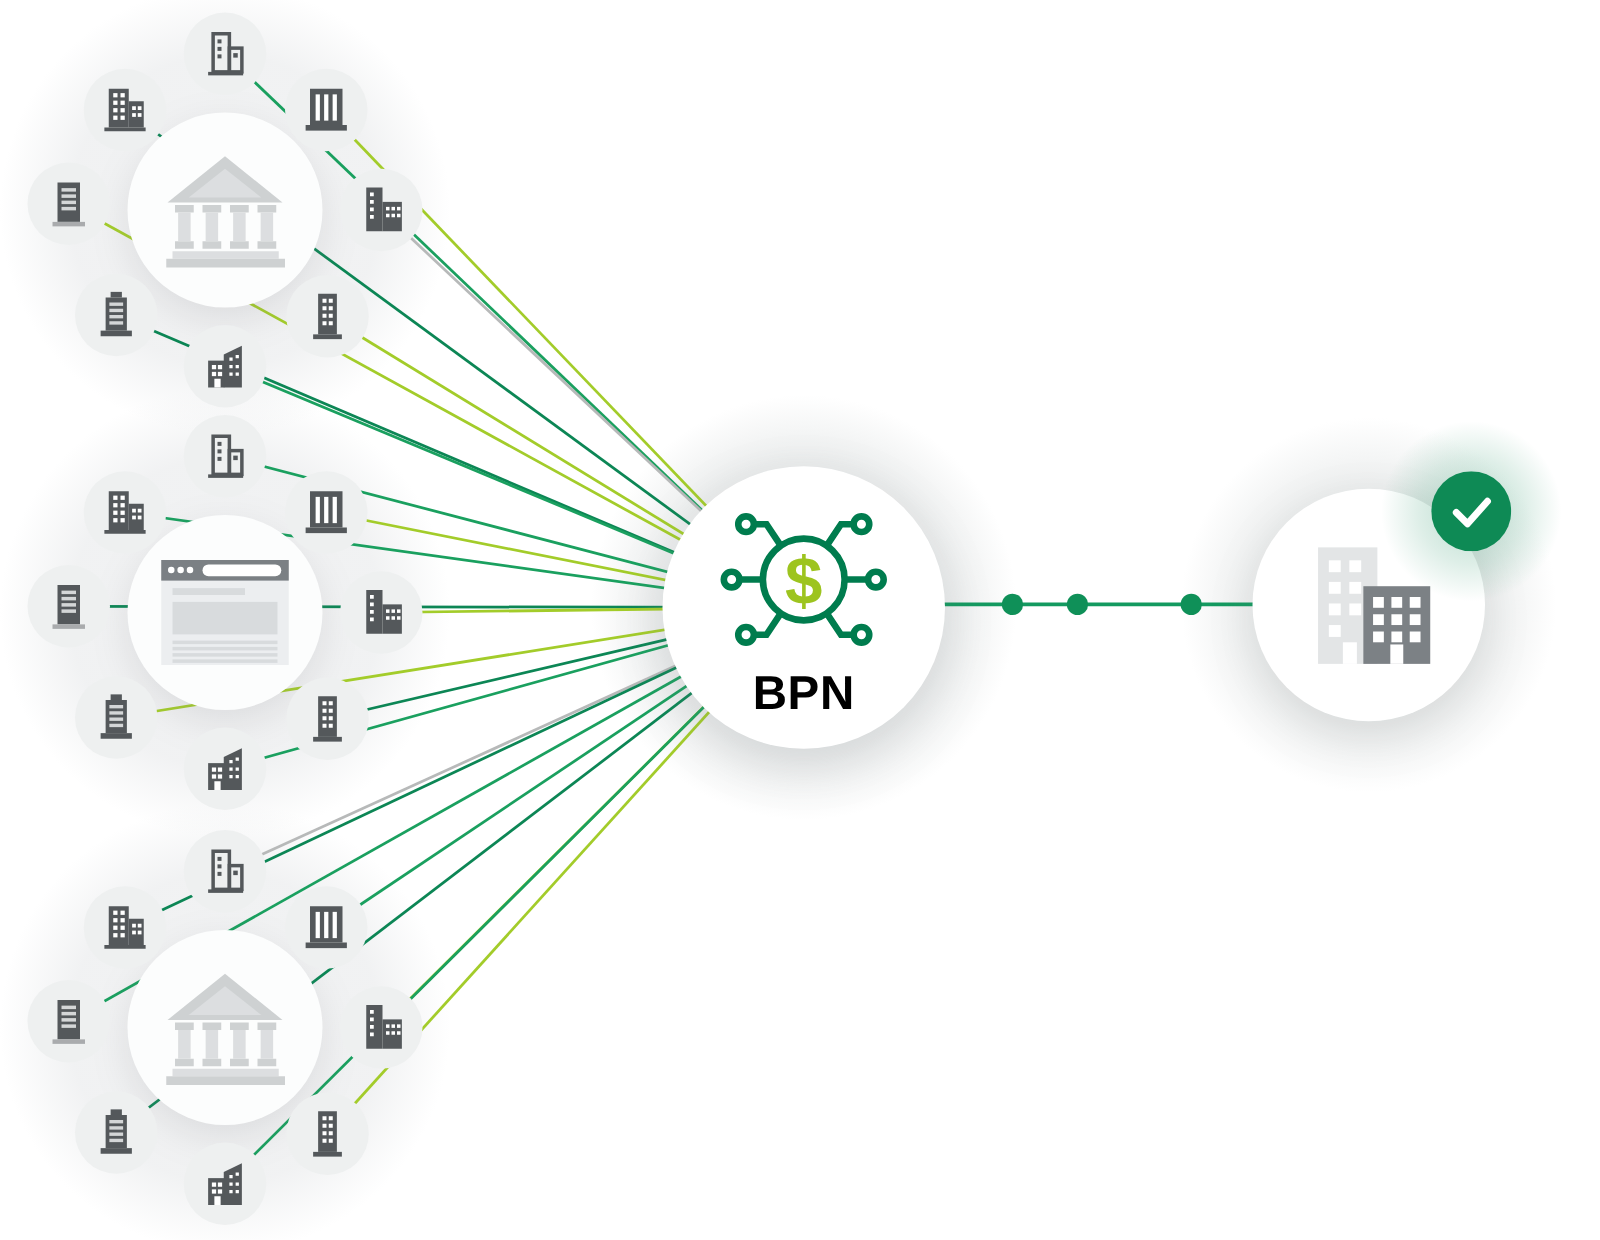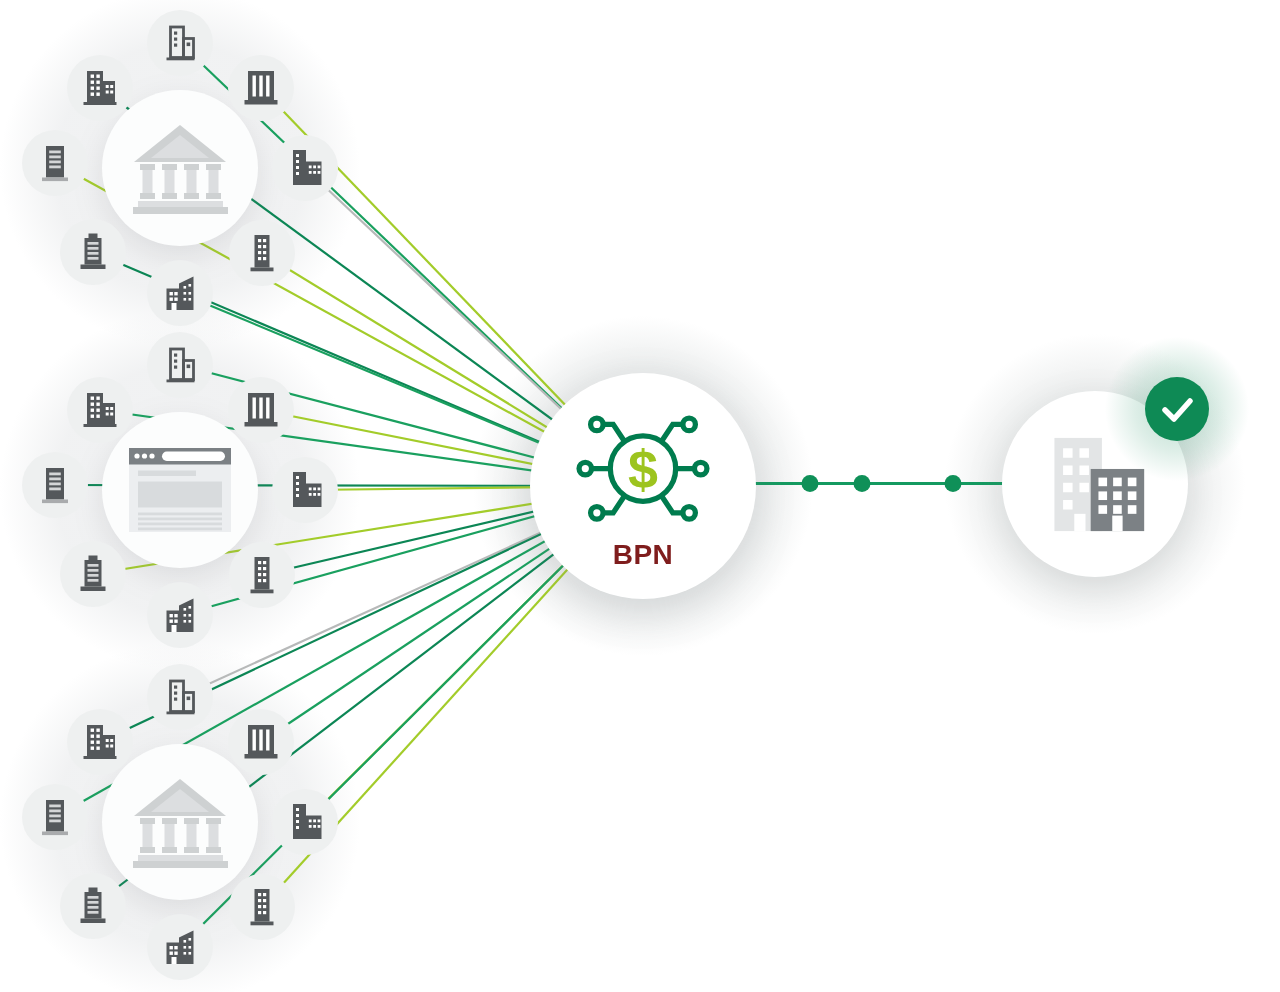--- a/index.html
+++ b/index.html
@@ -26,21 +26,21 @@
   .sat{
     position:absolute;width:66px;height:66px;margin:-33px 0 0 -33px;border-radius:50%;
     background:#eef0f0;display:flex;align-items:center;justify-content:center;z-index:3;
   }
   .sat svg,.cluster-icon svg,.node-icon svg,.badge svg{display:block;}
   .bpn-node{
     position:absolute;left:643px;top:486px;width:226px;height:226px;margin:-113px 0 0 -113px;
     border-radius:50%;background:#ffffff;box-shadow:0 12px 40px rgba(115,120,123,.20);
     display:flex;flex-direction:column;align-items:center;justify-content:center;z-index:4;
   }
-  .bpn-label{font-size:28px;font-weight:800;letter-spacing:.5px;color:#7f1d1d;line-height:1;margin-top:2px;}
+  .bpn-label{font-size:38px;font-weight:800;letter-spacing:.5px;color:#000000;line-height:1;margin-top:2px;}
   .right-node{
     position:absolute;left:1095px;top:484px;width:186px;height:186px;margin:-93px 0 0 -93px;
     border-radius:50%;background:#ffffff;box-shadow:0 12px 36px rgba(120,125,128,.18);
     display:flex;align-items:center;justify-content:center;z-index:4;
   }
   .badge-glow{
     position:absolute;left:1177px;top:409px;width:150px;height:150px;margin:-75px 0 0 -75px;border-radius:50%;
     background:radial-gradient(circle, rgba(22,138,90,.30) 0%, rgba(22,138,90,.14) 40%, rgba(22,138,90,0) 68%);
     z-index:5;pointer-events:none;
   }

